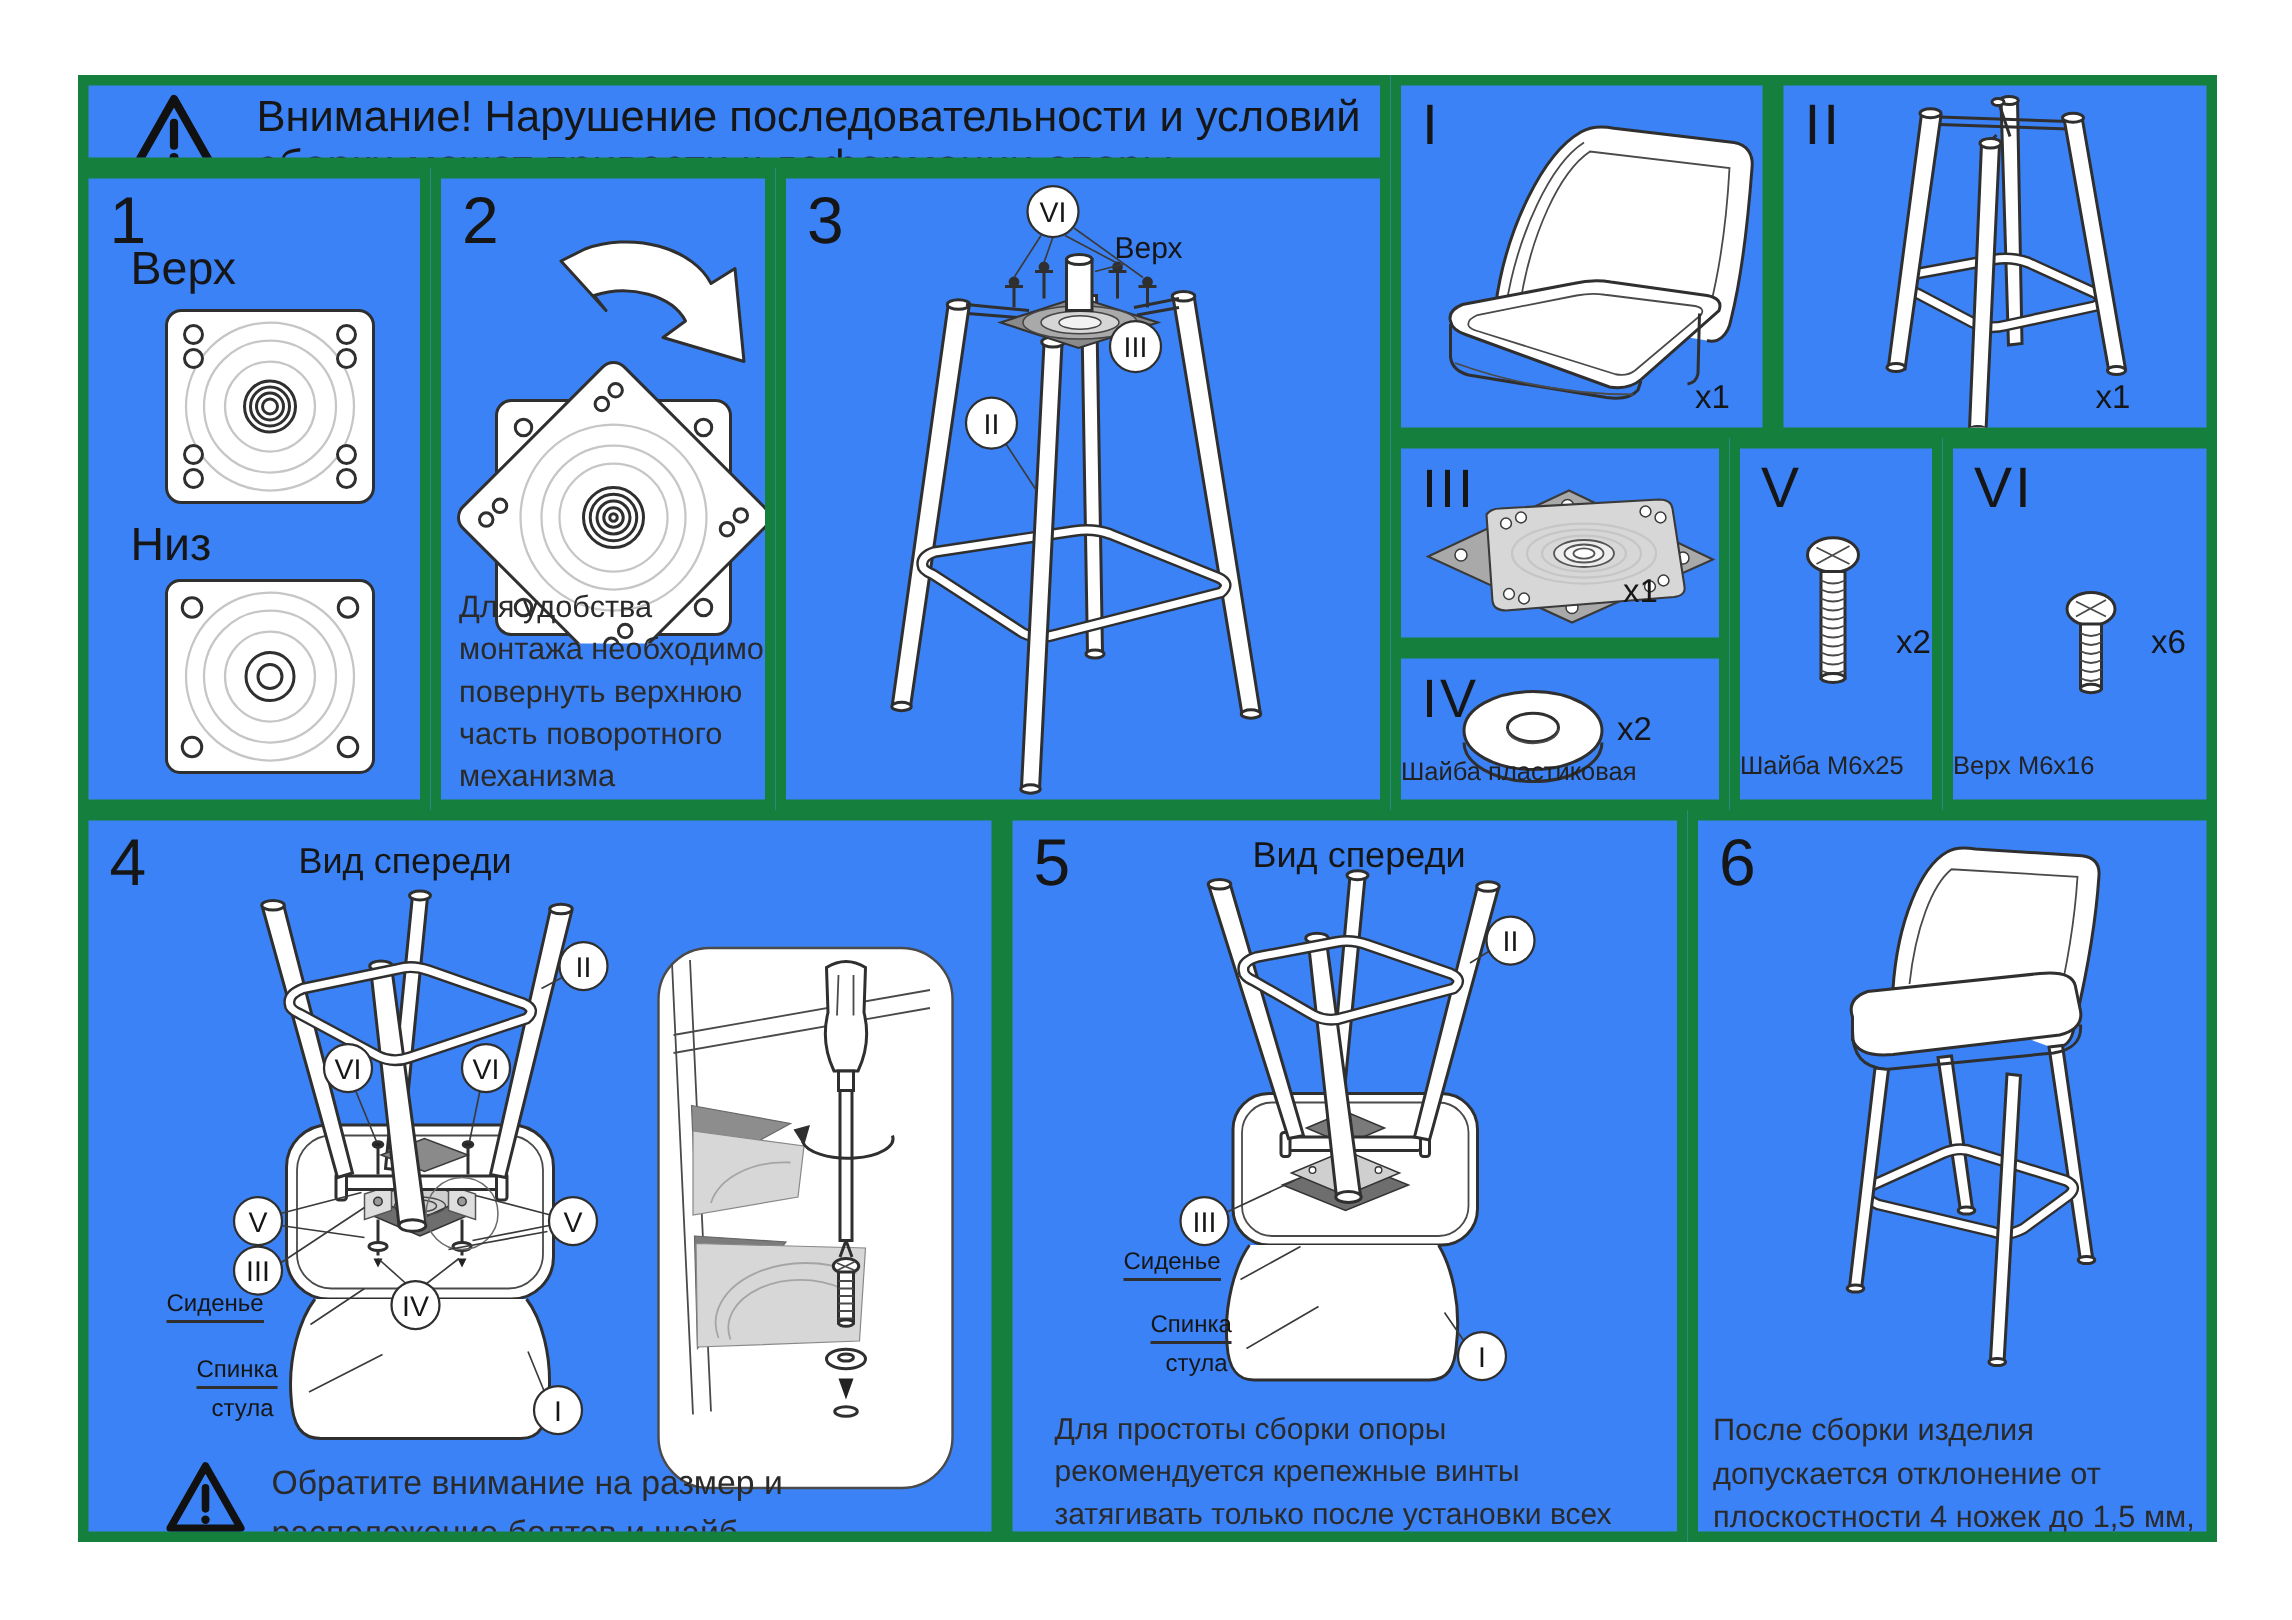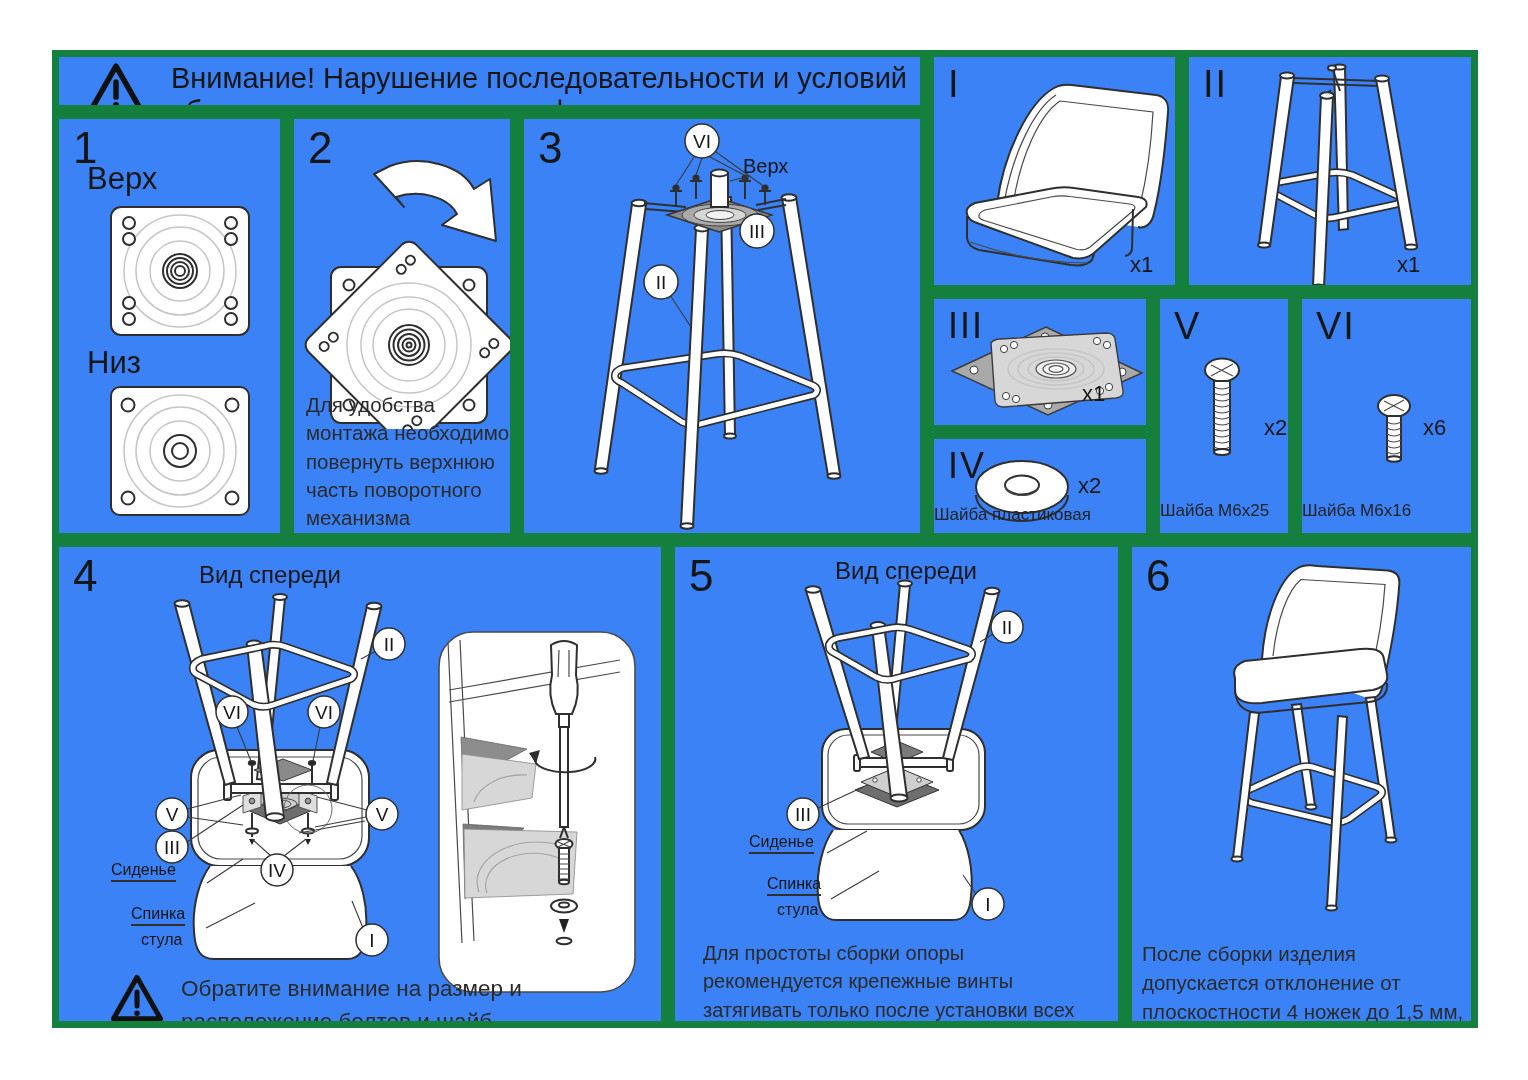--- a/index.html
+++ b/index.html
@@ -266,22 +266,22 @@
 
 <div class="panel" style="left:1295px;top:292px;width:183px;height:248px">
   <div class="roman">VI</div>
   <svg class="draw" width="183" height="248" viewBox="0 0 183 248">
     <ellipse class="wt" cx="92" cy="107" rx="16" ry="11"></ellipse>
     <path class="thin" d="M82,102 L102,112 M102,101 L82,112" stroke-width="1.6"></path>
     <path class="wt" d="M85,117 L85,160 L99,160 L99,117 Z" stroke-width="1.6"></path>
     <path class="thin" d="M85,123 q7,4 14,0 M85,129 q7,4 14,0 M85,135 q7,4 14,0 M85,141 q7,4 14,0 M85,147 q7,4 14,0 M85,153 q7,4 14,0"></path>
     <ellipse class="wt" cx="92" cy="160" rx="7" ry="2.8" stroke-width="1.4"></ellipse>
   </svg>
-  <div class="qty" style="left:121px;top:116px">x6</div>
-  <div class="pname">Шайба M6x16</div>
+  <div class="qty" style="left:132px;top:116px">x6</div>
+  <div class="pname">Верх M6x16</div>
 </div>
 
 <div class="panel" style="left:52px;top:540px;width:616px;height:488px">
   <div class="num">4</div>
   <div class="viewtitle" style="left:140px;top:14px">Вид спереди</div>
   <svg class="draw" width="616" height="488" viewBox="0 0 616 488">
 
     <rect class="wt" x="132" y="203" width="178" height="116" rx="28" stroke-width="2.2"></rect>
     <rect class="thin" x="139" y="210" width="164" height="102" rx="23" fill="none"></rect>
     <path class="wt" d="M151,319 C141,332 133,358 135,384 C136,404 142,412 155,412 L288,412 C301,412 306,403 307,383 C309,357 302,332 292,319" stroke-width="2.2"></path>

